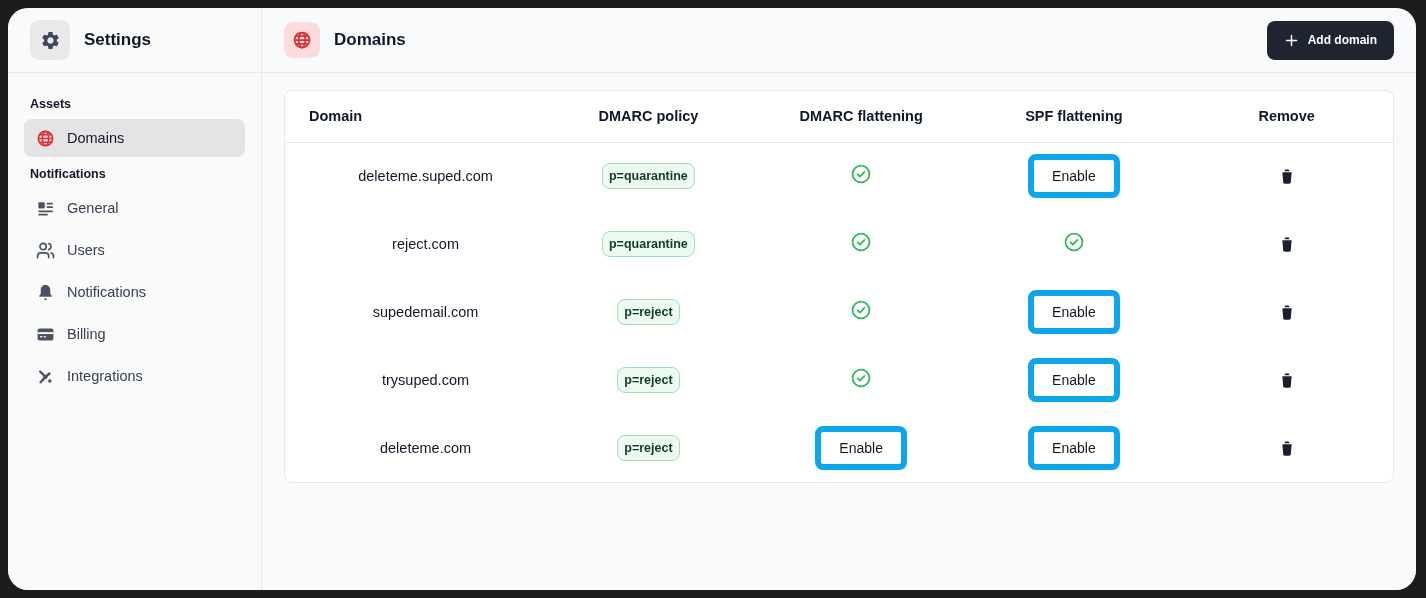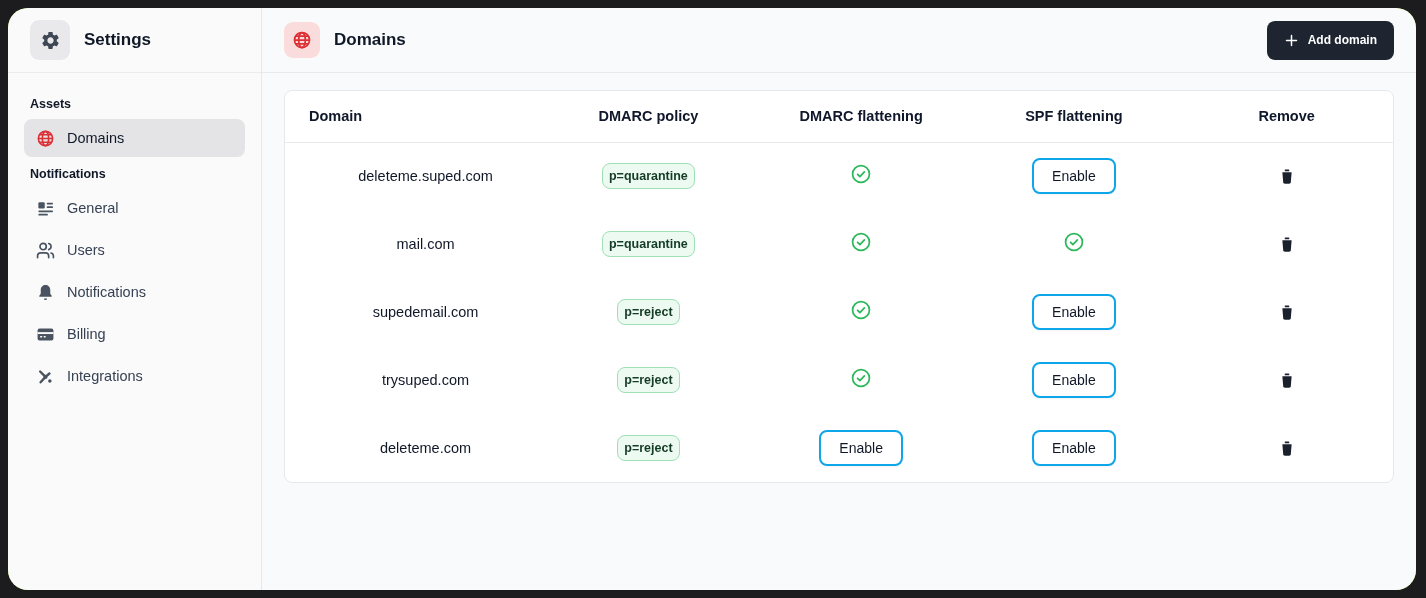--- a/index.html
+++ b/index.html
@@ -39,21 +39,21 @@
   .card { background:#ffffff; border:1px solid #e6e8ec; border-radius:8px; overflow:hidden; }
   table { width:100%; border-collapse:collapse; table-layout:fixed; }
   col.c-domain { width:23.2%; } col.c-other { width:19.2%; }
   thead th { height:51px; font-size:14.5px; font-weight:700; color:#0f172a;
              border-bottom:1px solid #e8eaee; text-align:center; }
   thead th:first-child { text-align:left; padding-left:24px; }
   tbody td { height:68px; text-align:center; vertical-align:middle; }
   tbody td:first-child { text-align:center; padding-left:24px; font-size:14.5px; color:#101828; }
   .badge { display:inline-block; padding:5px 6px; border-radius:8px; background:#ecfaf1;
            border:1px solid #9fe0b5; color:#143b25; font-size:12.5px; font-weight:700; }
-  .enable-btn { background:#ffffff; border:2px solid #0ea5e9; border-radius:8px;
+  .enable-btn { background:#ffffff; border:6px solid #0ea5e9; border-radius:8px;
                 padding:8px 18px; font-size:14px; color:#101828; font-family:inherit;
                 box-shadow:0 1px 2px rgba(16,24,40,.05); cursor:pointer; }
   .icon-btn { background:none; border:none; cursor:pointer; padding:4px; line-height:0; }
   .check-wrap { display:inline-block; line-height:0; }
 </style>
 </head>
 <body>
 
 <div class="app">
 
@@ -192,21 +192,21 @@
         <svg width="18" height="19" viewBox="0 0 24 24" fill="#1a202c">
                       <rect x="9" y="2.5" width="6" height="2.6" rx="0.8"></rect>
                       <path d="M5.8 6.3h12.4l-1.15 13.2a2.2 2.2 0 0 1-2.19 2h-5.72a2.2 2.2 0 0 1-2.19-2z"></path>
                     </svg>
       </button>
     </td>
   </tr>
 
 
   <tr>
-    <td><span>mail.com</span></td>
+    <td><span>reject.com</span></td>
     <td><span class="badge">p=quarantine</span></td>
     <td>
   <span class="check-wrap">
     <svg width="22" height="22" viewBox="0 0 24 24" fill="none" stroke="#2db85c" stroke-width="1.9" stroke-linecap="round" stroke-linejoin="round">
                       <circle cx="12" cy="12" r="9.2"></circle>
                       <path d="M8.3 12.3l2.5 2.5 4.9-5.2"></path>
                     </svg>
   </span>
 </td>
     <td>

